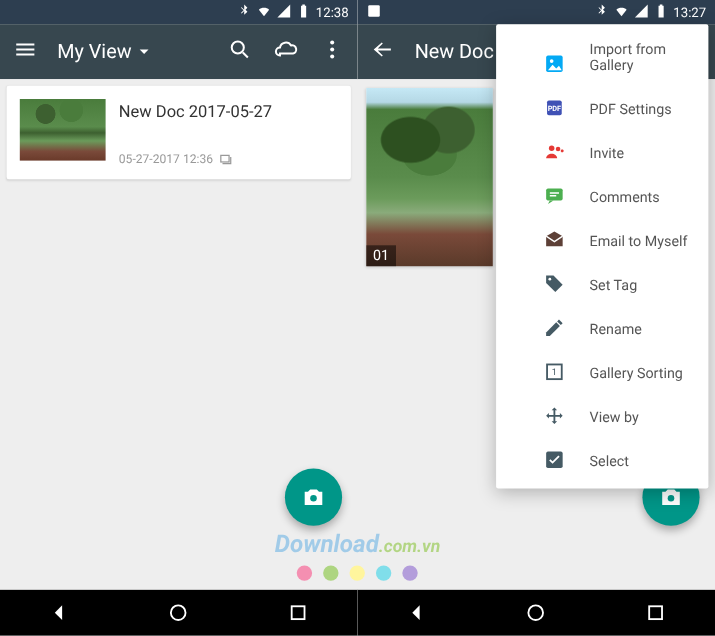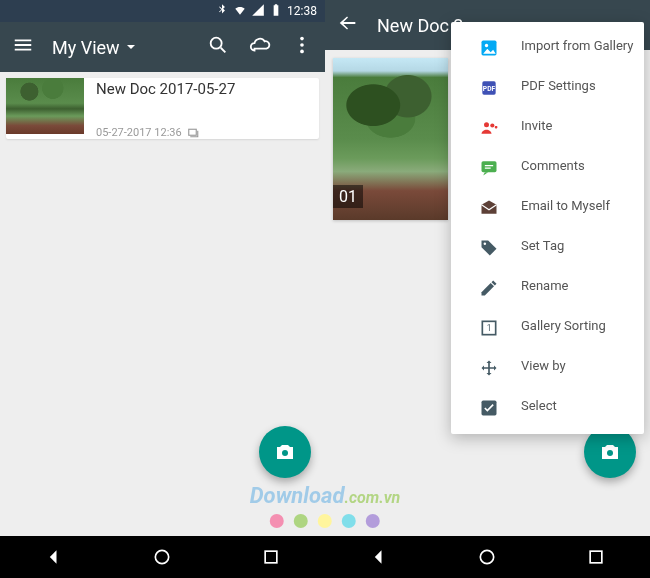--- a/index.html
+++ b/index.html
@@ -15,40 +15,40 @@
 
 .app-bar { height: 50px; background: #37474f; display: flex; align-items: center; padding: 0 12px; color: #fff; }
 .app-bar-icon { width: 22px; height: 22px; fill: #fff; cursor: pointer; }
 .app-title { font-size: 18px; margin-left: 18px; flex: 0 0 auto; display: flex; align-items: center; gap: 6px; }
 .app-title .caret { width: 10px; height: 10px; fill: #fff; }
 .app-bar-spacer { flex: 1; }
 .app-bar-actions { display: flex; gap: 20px; align-items: center; }
 
 .content { flex: 1; background: #eeeeee; position: relative; overflow: hidden; }
 
-.doc-card { background: #fff; margin: 6px; padding: 0; display: flex; gap: 12px; border-radius: 2px; box-shadow: 0 1px 2px rgba(0,0,0,0.1); }
+.doc-card { background: #fff; margin: 6px; padding: 12px; display: flex; gap: 12px; border-radius: 2px; box-shadow: 0 1px 2px rgba(0,0,0,0.1); }
 .doc-thumb { width: 78px; height: 56px; background: linear-gradient(to bottom, #4a7c3c 0%, #5a8c4c 45%, #3d6030 55%, #6b9b5b 68%, #7a4a3a 85%, #6a3a2a 100%); position: relative; }
 .doc-thumb::before { content:''; position:absolute; top:0; left:0; right:0; height:60%; background: radial-gradient(circle at 30% 40%, #3d6030 15%, transparent 16%), radial-gradient(circle at 60% 30%, #4a7c3c 20%, transparent 21%); }
 .doc-info { display: flex; flex-direction: column; justify-content: flex-start; padding-top: 2px; }
 .doc-title { font-size: 15px; color: #333; }
 .doc-meta { font-size: 11px; color: #999; margin-top: 28px; display: flex; align-items: center; gap: 6px; }
 .doc-meta svg { width: 12px; height: 10px; fill: none; stroke: #999; stroke-width: 1.5; }
 
 .thumb-large { width: 115px; height: 162px; margin: 8px 0 0 8px; position: relative; background: linear-gradient(to bottom, #c5e8f5 0%, #b5d8e5 8%, #4a7c3c 12%, #5a8c4c 50%, #6b9b5b 62%, #8aab7b 70%, #7a4a3a 82%, #5a3a2a 100%); box-shadow: 0 1px 3px rgba(0,0,0,0.2); }
 .thumb-large::before { content:''; position:absolute; top:10%; left:0; right:0; height:55%; background: radial-gradient(ellipse at 35% 35%, #2d5020 25%, transparent 26%), radial-gradient(ellipse at 65% 25%, #3d6030 22%, transparent 23%), radial-gradient(ellipse at 50% 50%, #4a7c3c 30%, transparent 31%); }
-.thumb-badge { position: absolute; bottom: 12px; left: 0; background: rgba(0,0,0,0.5); color: #fff; font-size: 16px; padding: 2px 6px; }
+.thumb-badge { position: absolute; bottom: 0; left: 0; background: rgba(0,0,0,0.5); color: #fff; font-size: 13px; padding: 2px 6px; }
 
 .fab { position: absolute; bottom: 58px; right: 14px; width: 52px; height: 52px; border-radius: 50%; background: #009688; display: flex; align-items: center; justify-content: center; box-shadow: 0 4px 8px rgba(0,0,0,0.3); cursor: pointer; }
 .fab svg { width: 24px; height: 24px; fill: #fff; }
 
 .nav-bar { height: 42px; background: #000; display: flex; justify-content: space-around; align-items: center; }
 .nav-btn { width: 20px; height: 20px; fill: none; stroke: #fff; stroke-width: 2; cursor: pointer; }
 
 .menu-popup { position: absolute; top: 22px; right: 6px; width: 193px; background: #fff; box-shadow: 0 4px 16px rgba(0,0,0,0.25); z-index: 10; border-radius: 2px; padding: 6px 0; }
-.menu-item { display: flex; align-items: flex-start; padding: 10px 0; gap: 22px; cursor: pointer; }
+.menu-item { display: flex; align-items: flex-end; padding: 10px 15px; gap: 22px; cursor: pointer; }
 .menu-icon { width: 20px; height: 20px; flex-shrink: 0; display: flex; align-items: center; justify-content: center; margin-left: 28px; }
 .menu-label { font-size: 13px; color: #555; }
 
 .watermark { position: absolute; bottom: 50px; left: 50%; transform: translateX(-50%); display: flex; flex-direction: column; align-items: center; gap: 6px; pointer-events: none; }
 .watermark-text { font-size: 22px; font-style: italic; font-weight: bold; color: #6eb5e5; opacity: 0.6; }
 .watermark-text .ext { color: #8cc63f; font-size: 16px; }
 .dots { display: flex; gap: 10px; }
 .dots span { width: 14px; height: 14px; border-radius: 50%; }
 </style>
 </head>
@@ -129,20 +129,42 @@
     <svg class="nav-btn" viewBox="0 0 24 24">
           <circle cx="12" cy="12" r="8"></circle>
         </svg>
     <svg class="nav-btn" viewBox="0 0 24 24">
           <rect x="5" y="5" width="14" height="14"></rect>
         </svg>
   </div>
 </div>
 
 <div class="screen">
+  <div class="status-bar right-screen">
+    <div class="status-left">
+      <span><svg class="status-icon" viewBox="0 0 24 24">
+              <rect x="3" y="3" width="18" height="18" rx="2"></rect>
+            </svg></span>
+    </div>
+    <div class="status-right">
+      <span><svg class="status-icon" viewBox="0 0 24 24">
+              <path d="M12 2l5 5-3 3 3 3-5 5V12L8 16l-1-1 4-4-4-4 1-1 4 4V2z"></path>
+            </svg></span>
+      <span><svg class="status-icon" viewBox="0 0 24 24">
+              <path d="M12 20l8-10c-4-4-12-4-16 0l8 10z"></path>
+            </svg></span>
+      <span><svg class="status-icon" viewBox="0 0 24 24">
+              <path d="M2 22L22 2v20H2z"></path>
+            </svg></span>
+      <span><svg class="status-icon" viewBox="0 0 24 24">
+              <path d="M8 4h2V2h4v2h2v18H8V4z"></path>
+            </svg></span>
+      <span>13:27</span>
+    </div>
+  </div>
 
   <div class="app-bar">
     <span><svg class="app-bar-icon" viewBox="0 0 24 24">
             <path d="M20 11H7l5-5-1-1-8 7 8 7 1-1-5-5h13v-2z"></path>
           </svg></span>
     <div class="app-title">
       <span>New Doc 2</span>
     </div>
   </div>
 

